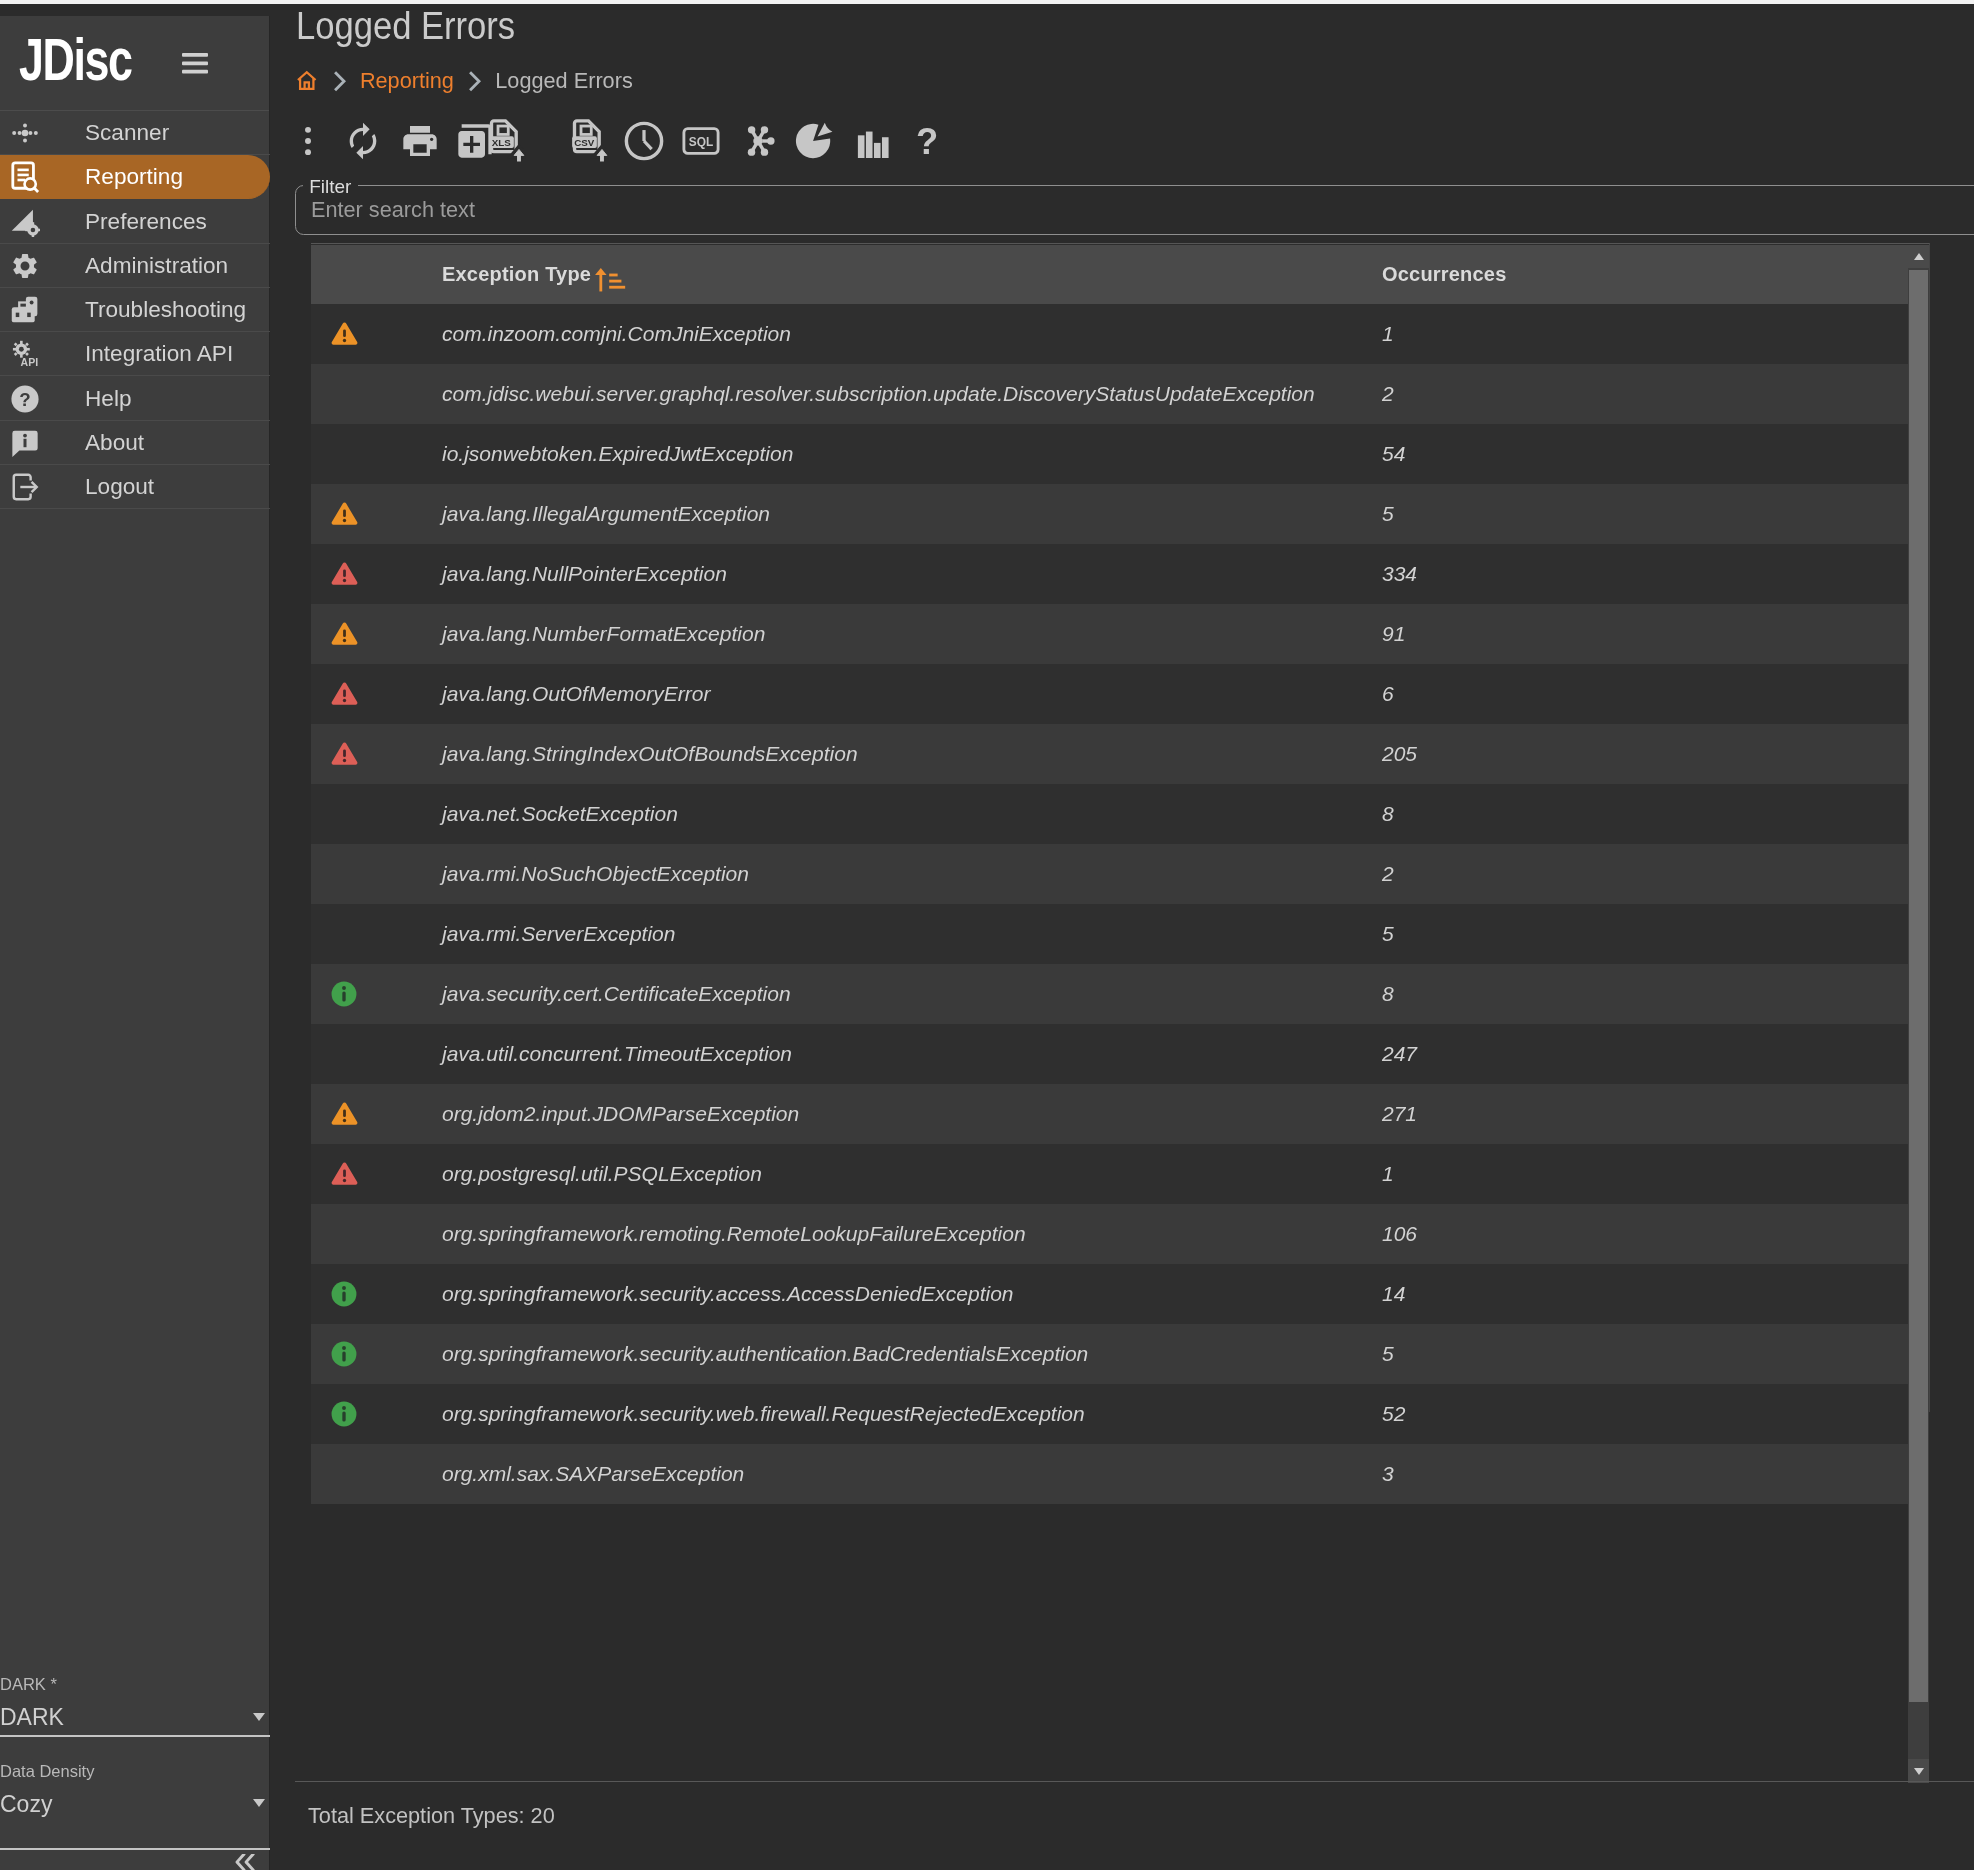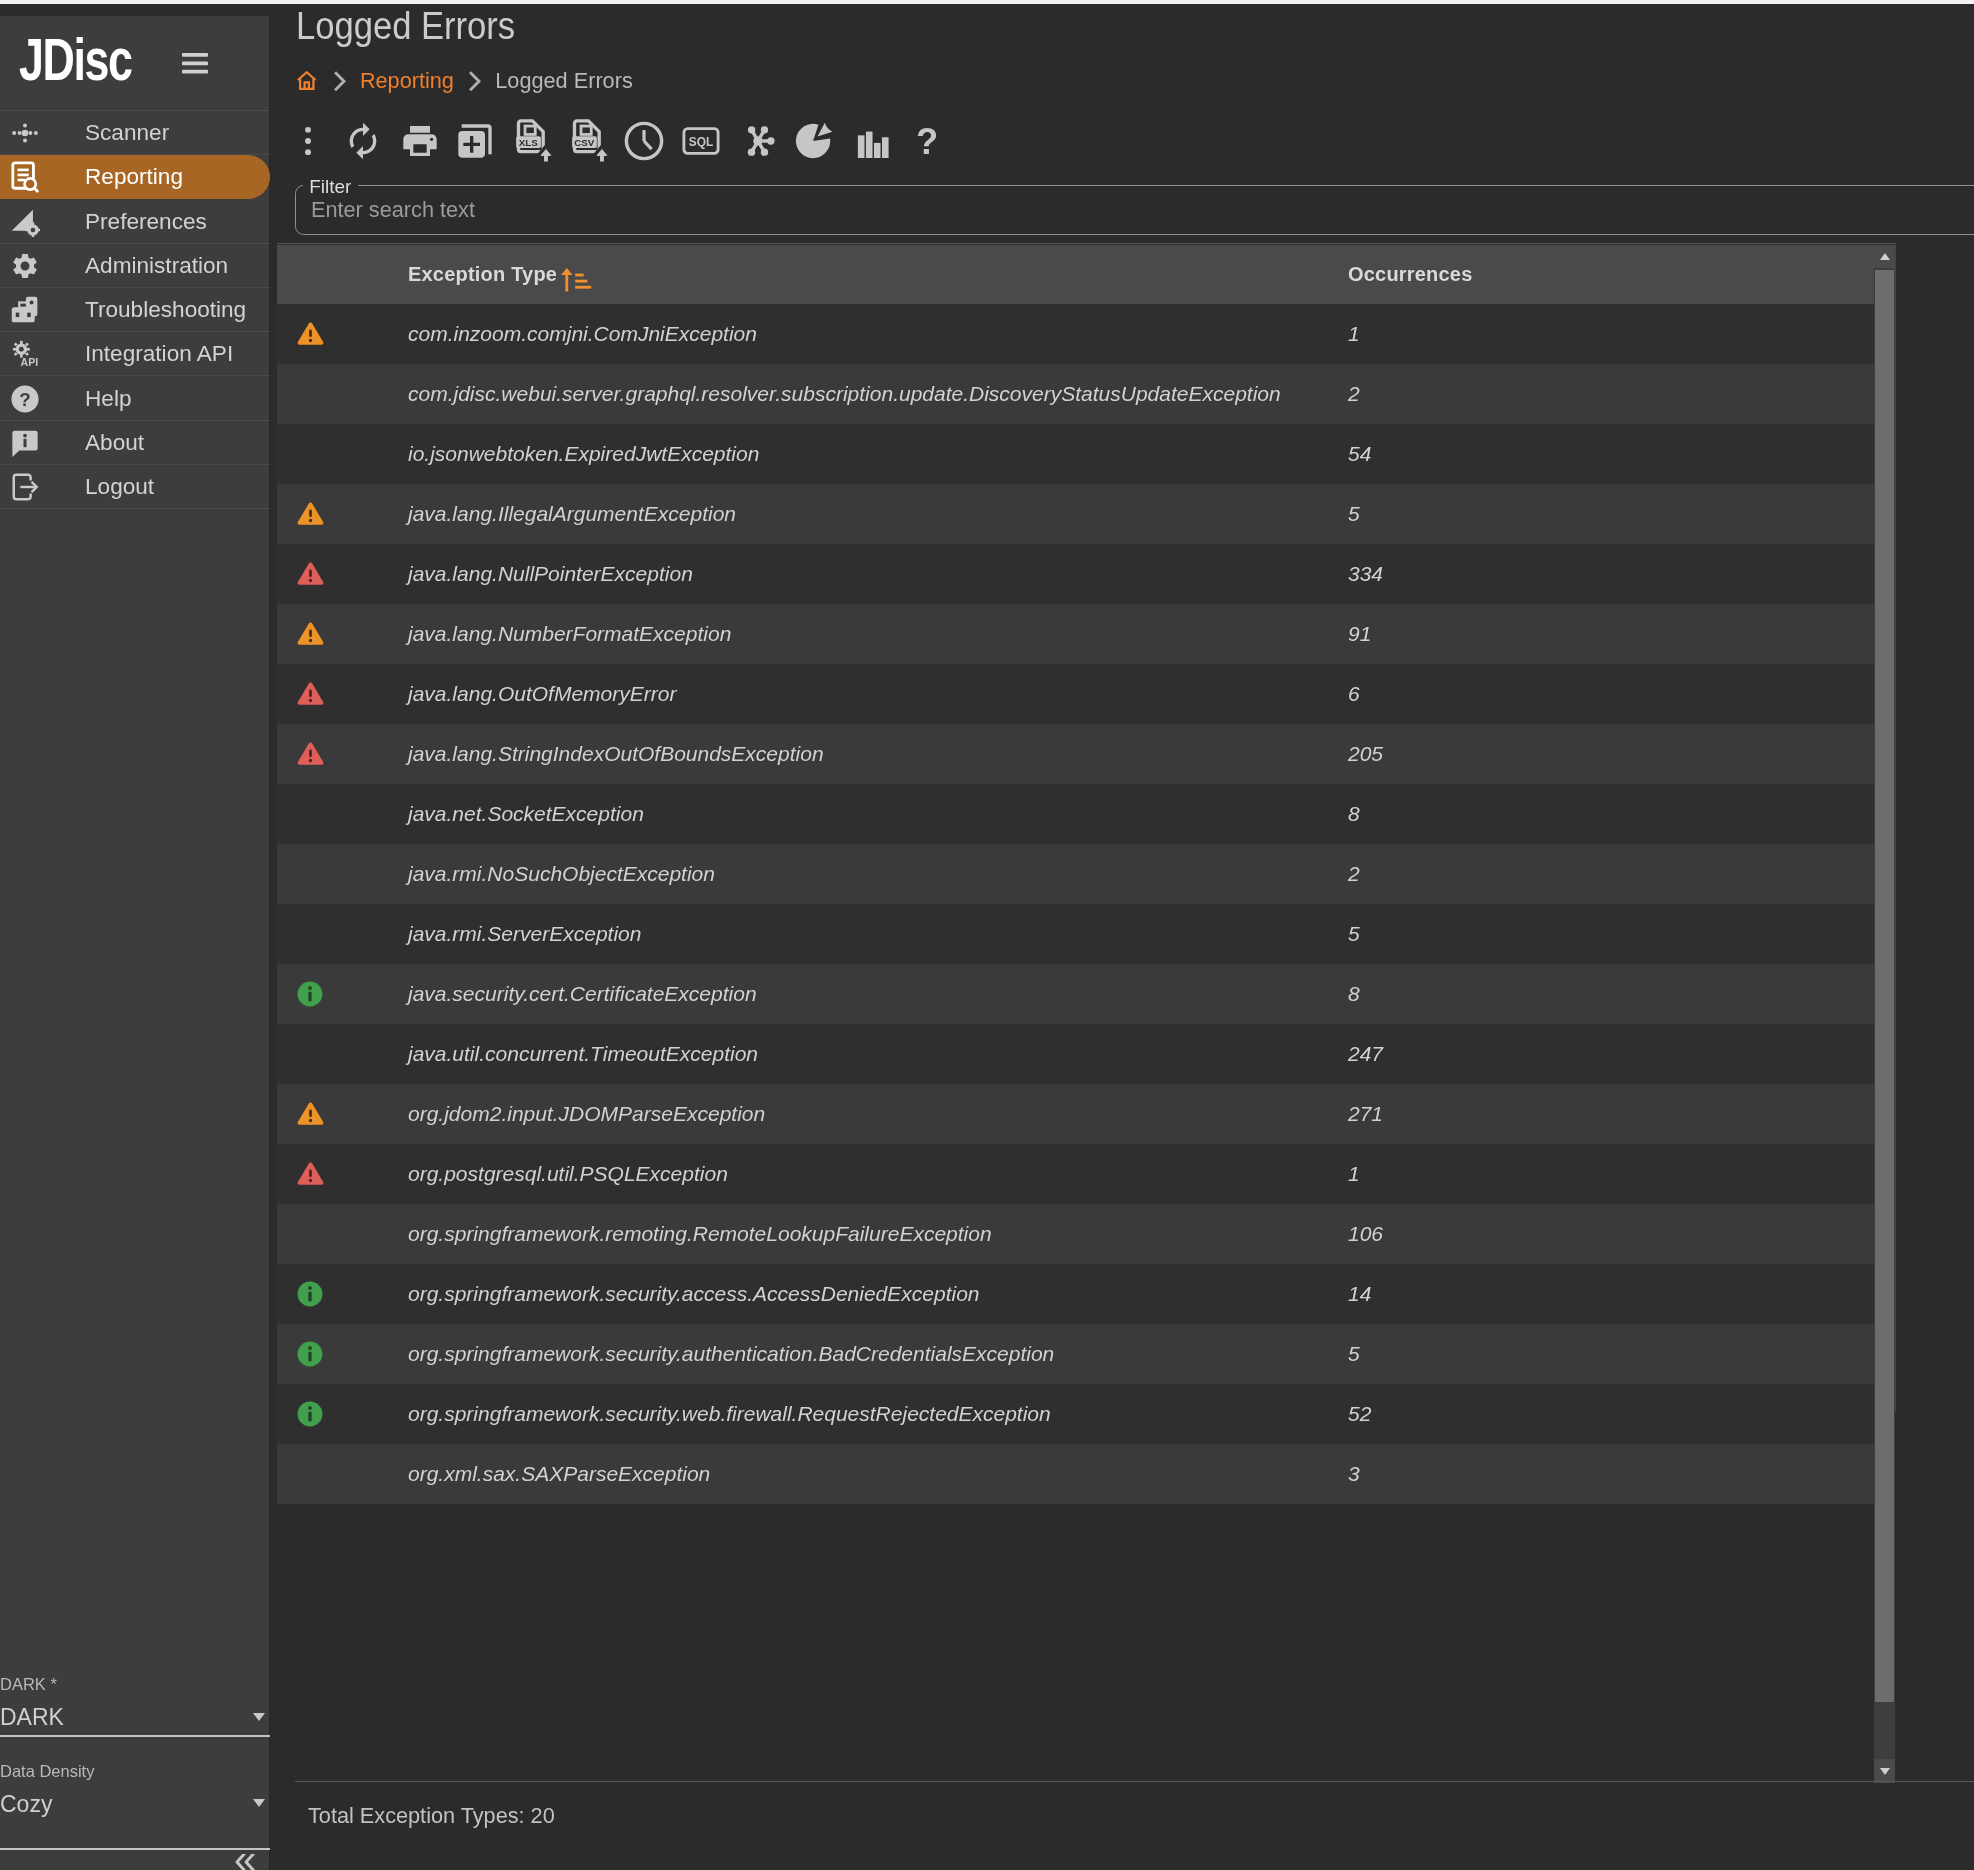--- a/index.html
+++ b/index.html
@@ -27,21 +27,21 @@
 #crumbs { left:295px; top:68px; height:26px; display:flex; align-items:center; color:#b9b9b9; font-size:21.7px; }
 #crumbs .sep { margin:0 9.4px; display:flex; }
 #crumbs .rep { color:#ee7f2d; }
 
 .tb { position:absolute; top:120px; height:41px; display:flex; align-items:center; }
 
 #filter { left:295px; top:185px; width:1704px; height:50px; border:0.9px solid #8f8f8f; border-radius:8.5px; }
 #filter .flab { position:absolute; left:6.6px; top:-10.4px; background:#2b2b2b; padding:0 6.6px; font-size:19px; color:#dcdcdc; }
 #filter .ph { position:absolute; left:15px; top:0; line-height:48px; font-size:21.7px; color:#9b9b9b; }
 
-#table { left:277px; top:243px; width:1619px; height:1169px; background:#2d2d2d; border-top:0.9px solid #565656; border-right:0.9px solid #454545; }
+#table { left:311px; top:243px; width:1619px; height:1169px; background:#2d2d2d; border-top:0.9px solid #565656; border-right:0.9px solid #454545; }
 #thead { position:absolute; left:0; top:0.9px; width:1598px; height:59px; background:#4a4a4a; }
 #thead .htext { position:absolute; top:0; line-height:59px; font-size:20px; font-weight:700; color:#dadada; letter-spacing:0.2px; }
 #rows { position:absolute; left:0; top:60px; width:1598px; }
 .trow { position:relative; width:1598px; height:60px;font-style:italic; }
 .rd { background:#2f2f2f; }
 .rl { background:#3a3a3a; }
 .ticon { position:absolute; left:20px; top:0; height:100%; display:flex; align-items:center; }
 .tname { position:absolute; left:131px; top:0; height:100%; display:flex; align-items:center; font-size:21px; color:#d2d2d2; }
 .tnum { position:absolute; left:1071px; top:0; height:100%; display:flex; align-items:center; font-size:21px; color:#d2d2d2; }
 
@@ -222,21 +222,21 @@
 <div class="tb" style="left:420px; transform:translateX(-50%);">
     <svg width="40" height="40" viewBox="0 0 24 24" fill="#c6c6c6">
       <path d="M19 8H5c-1.66 0-3 1.34-3 3v6h4v4h12v-4h4v-6c0-1.66-1.34-3-3-3zm-3 11H8v-5h8v5zm3-7c-.55 0-1-.45-1-1s.45-1 1-1 1 .45 1 1-.45 1-1 1zm-1-9H6v4h12V3z"></path>
     </svg>
   </div>
 <div class="tb" style="left:475px; transform:translateX(-50%);">
     <svg width="40" height="40" viewBox="0 0 24 24" fill="#c6c6c6">
       <path transform="rotate(180 12 12)" d="M20 2H8c-1.1 0-2 .9-2 2v12c0 1.1.9 2 2 2h12c1.1 0 2-.9 2-2V4c0-1.1-.9-2-2-2zm-1 9h-4v4h-2v-4H9V9h4V5h2v4h4v2zm-15-7H2v16c0 1.1.9 2 2 2h16v-2H4V4z"></path>
     </svg>
   </div>
-<div class="tb" style="left:532px; transform:translateX(-50%);">
+<div class="tb" style="left:505px; transform:translateX(-50%);">
     <svg width="41" height="45" viewBox="0 0 44 48">
 <path d="M10 3 H22.5 L34 14.5 V33.5 a2.5 2.5 0 0 1 -2.5 2.5 H10 a2.5 2.5 0 0 1 -2.5 -2.5 V5.5 A2.5 2.5 0 0 1 10 3 Z" fill="none" stroke="#c6c6c6" stroke-width="3.6"></path>
 <rect x="14.5" y="8.5" width="11" height="9" fill="none" stroke="#c6c6c6" stroke-width="3"></rect>
 <rect x="5" y="19.5" width="26.5" height="12.5" rx="2" fill="#c6c6c6"></rect>
 <text x="18" y="29.5" font-size="10.5" font-weight="700" fill="#2b2b2b" text-anchor="middle" font-family="Liberation Sans,sans-serif">XLS</text>
 <g stroke="#2b2b2b" stroke-width="7" fill="#2b2b2b">
         <line x1="37" y1="46" x2="37" y2="36"></line>
         <path d="M31.5 39.5 L37 33 L42.5 39.5 Z"></path>
       </g>
 <g stroke="#c6c6c6" fill="#c6c6c6">

